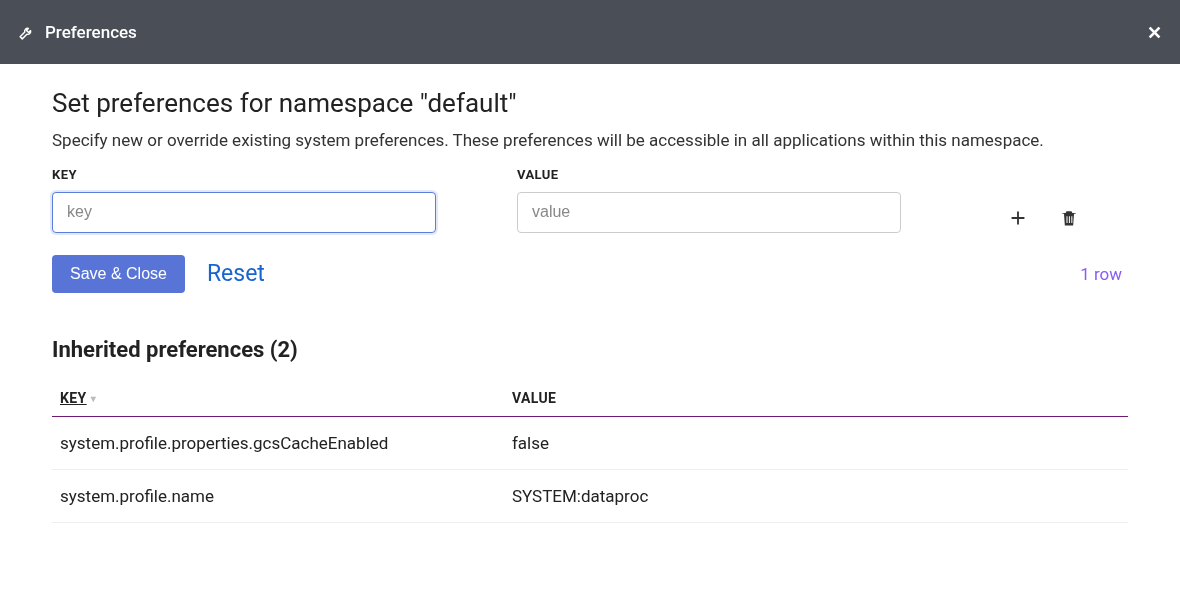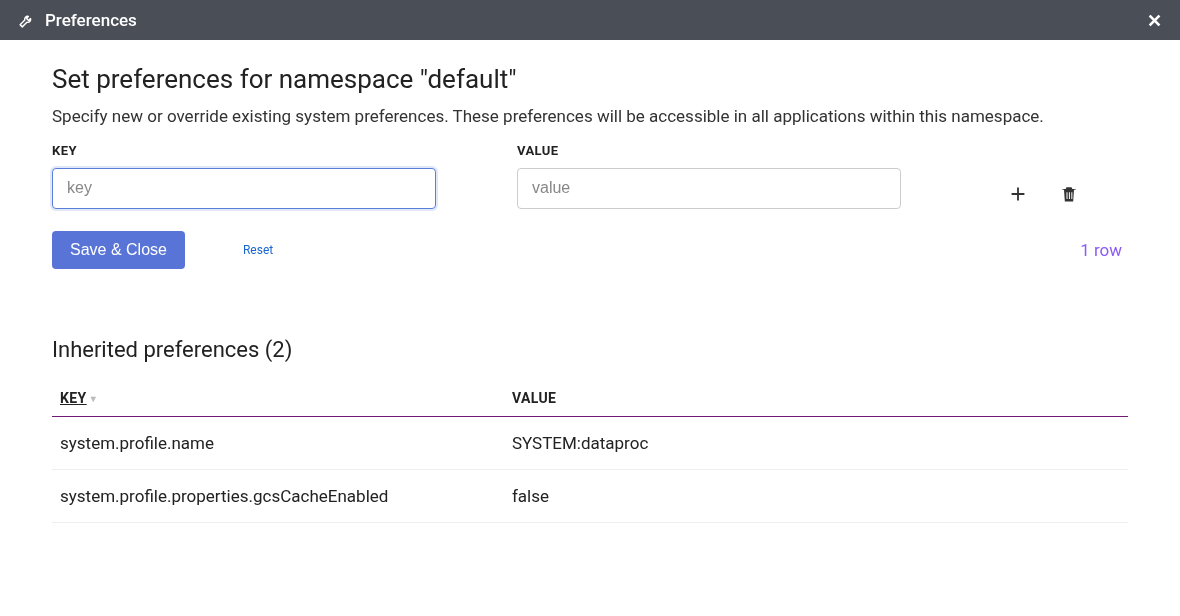--- a/index.html
+++ b/index.html
@@ -11,21 +11,21 @@
     height: 616px;
     background: #fff;
   }
   .titlebar {
     background: #4a4e57;
     color: #fff;
     display: flex;
     align-items: center;
     justify-content: space-between;
     padding: 12px 18px;
-    height: 40px;
+    height: 64px;
   }
   .titlebar-left { display: flex; align-items: center; gap: 10px; }
   .titlebar .title { font-size: 17px; font-weight: 500; }
   .close-x { font-size: 18px; font-weight: 700; cursor: pointer; }
   .content { padding: 24px 52px; }
   .heading { font-size: 26px; font-weight: 400; margin-bottom: 10px; }
   .description { font-size: 17px; color: #333; line-height: 1.45; margin-bottom: 14px; max-width: 1050px; }
   .form-row { display: flex; align-items: flex-end; gap: 0; }
   .field-group { display: flex; flex-direction: column; }
   .field-group.key-group { width: 450px; }
@@ -44,34 +44,34 @@
   input.text-input.focused {
     border: 1px solid #5b7edb;
     box-shadow: 0 0 0 2px rgba(91,126,219,0.18);
   }
   .icon-buttons { display: flex; align-items: center; gap: 30px; margin-left: 40px; padding-bottom: 4px; }
   .icon-btn { cursor: pointer; color: #333; }
   .action-row {
     display: flex;
     align-items: center;
     margin-top: 22px;
-    gap: 8px;
+    gap: 0;
   }
   .btn-primary {
     background: #5874d6;
     color: #fff;
     border: none;
     border-radius: 4px;
     padding: 10px 18px;
     font-size: 16px;
     cursor: pointer;
   }
-  .reset-link { color: #1766cf; font-size: 12px; margin-left: 50px; cursor: pointer; }
+  .reset-link { color: #1766cf; font-size: 23px; margin-left: 22px; cursor: pointer; }
   .row-count { margin-left: auto; color: #8b5cf6; font-size: 17px; padding-right: 6px; }
-  .section-heading { font-size: 22px; font-weight: 400; margin-top: 68px; margin-bottom: 18px; }
+  .section-heading { font-size: 22px; font-weight: 700; margin-top: 44px; margin-bottom: 18px; }
   table.inherited {
     width: 100%;
     border-collapse: collapse;
   }
   table.inherited th {
     text-align: left;
     font-size: 14px;
     font-weight: 700;
     letter-spacing: 0.4px;
     padding: 10px 8px;
@@ -150,22 +150,22 @@
         <th class="sortable">
           <span class="th-label">KEY</span><span class="sort-caret">▾</span>
         </th>
         <th>
           <span>VALUE</span>
         </th>
       </tr>
     </thead>
     <tbody>
       <tr>
+        <td>system.profile.properties.gcsCacheEnabled</td>
+        <td>false</td>
+      </tr>
+      <tr>
         <td>system.profile.name</td>
         <td>SYSTEM:dataproc</td>
-      </tr>
-      <tr>
-        <td>system.profile.properties.gcsCacheEnabled</td>
-        <td>false</td>
       </tr>
     </tbody>
   </table>
 </div>
 
 </body></html>

